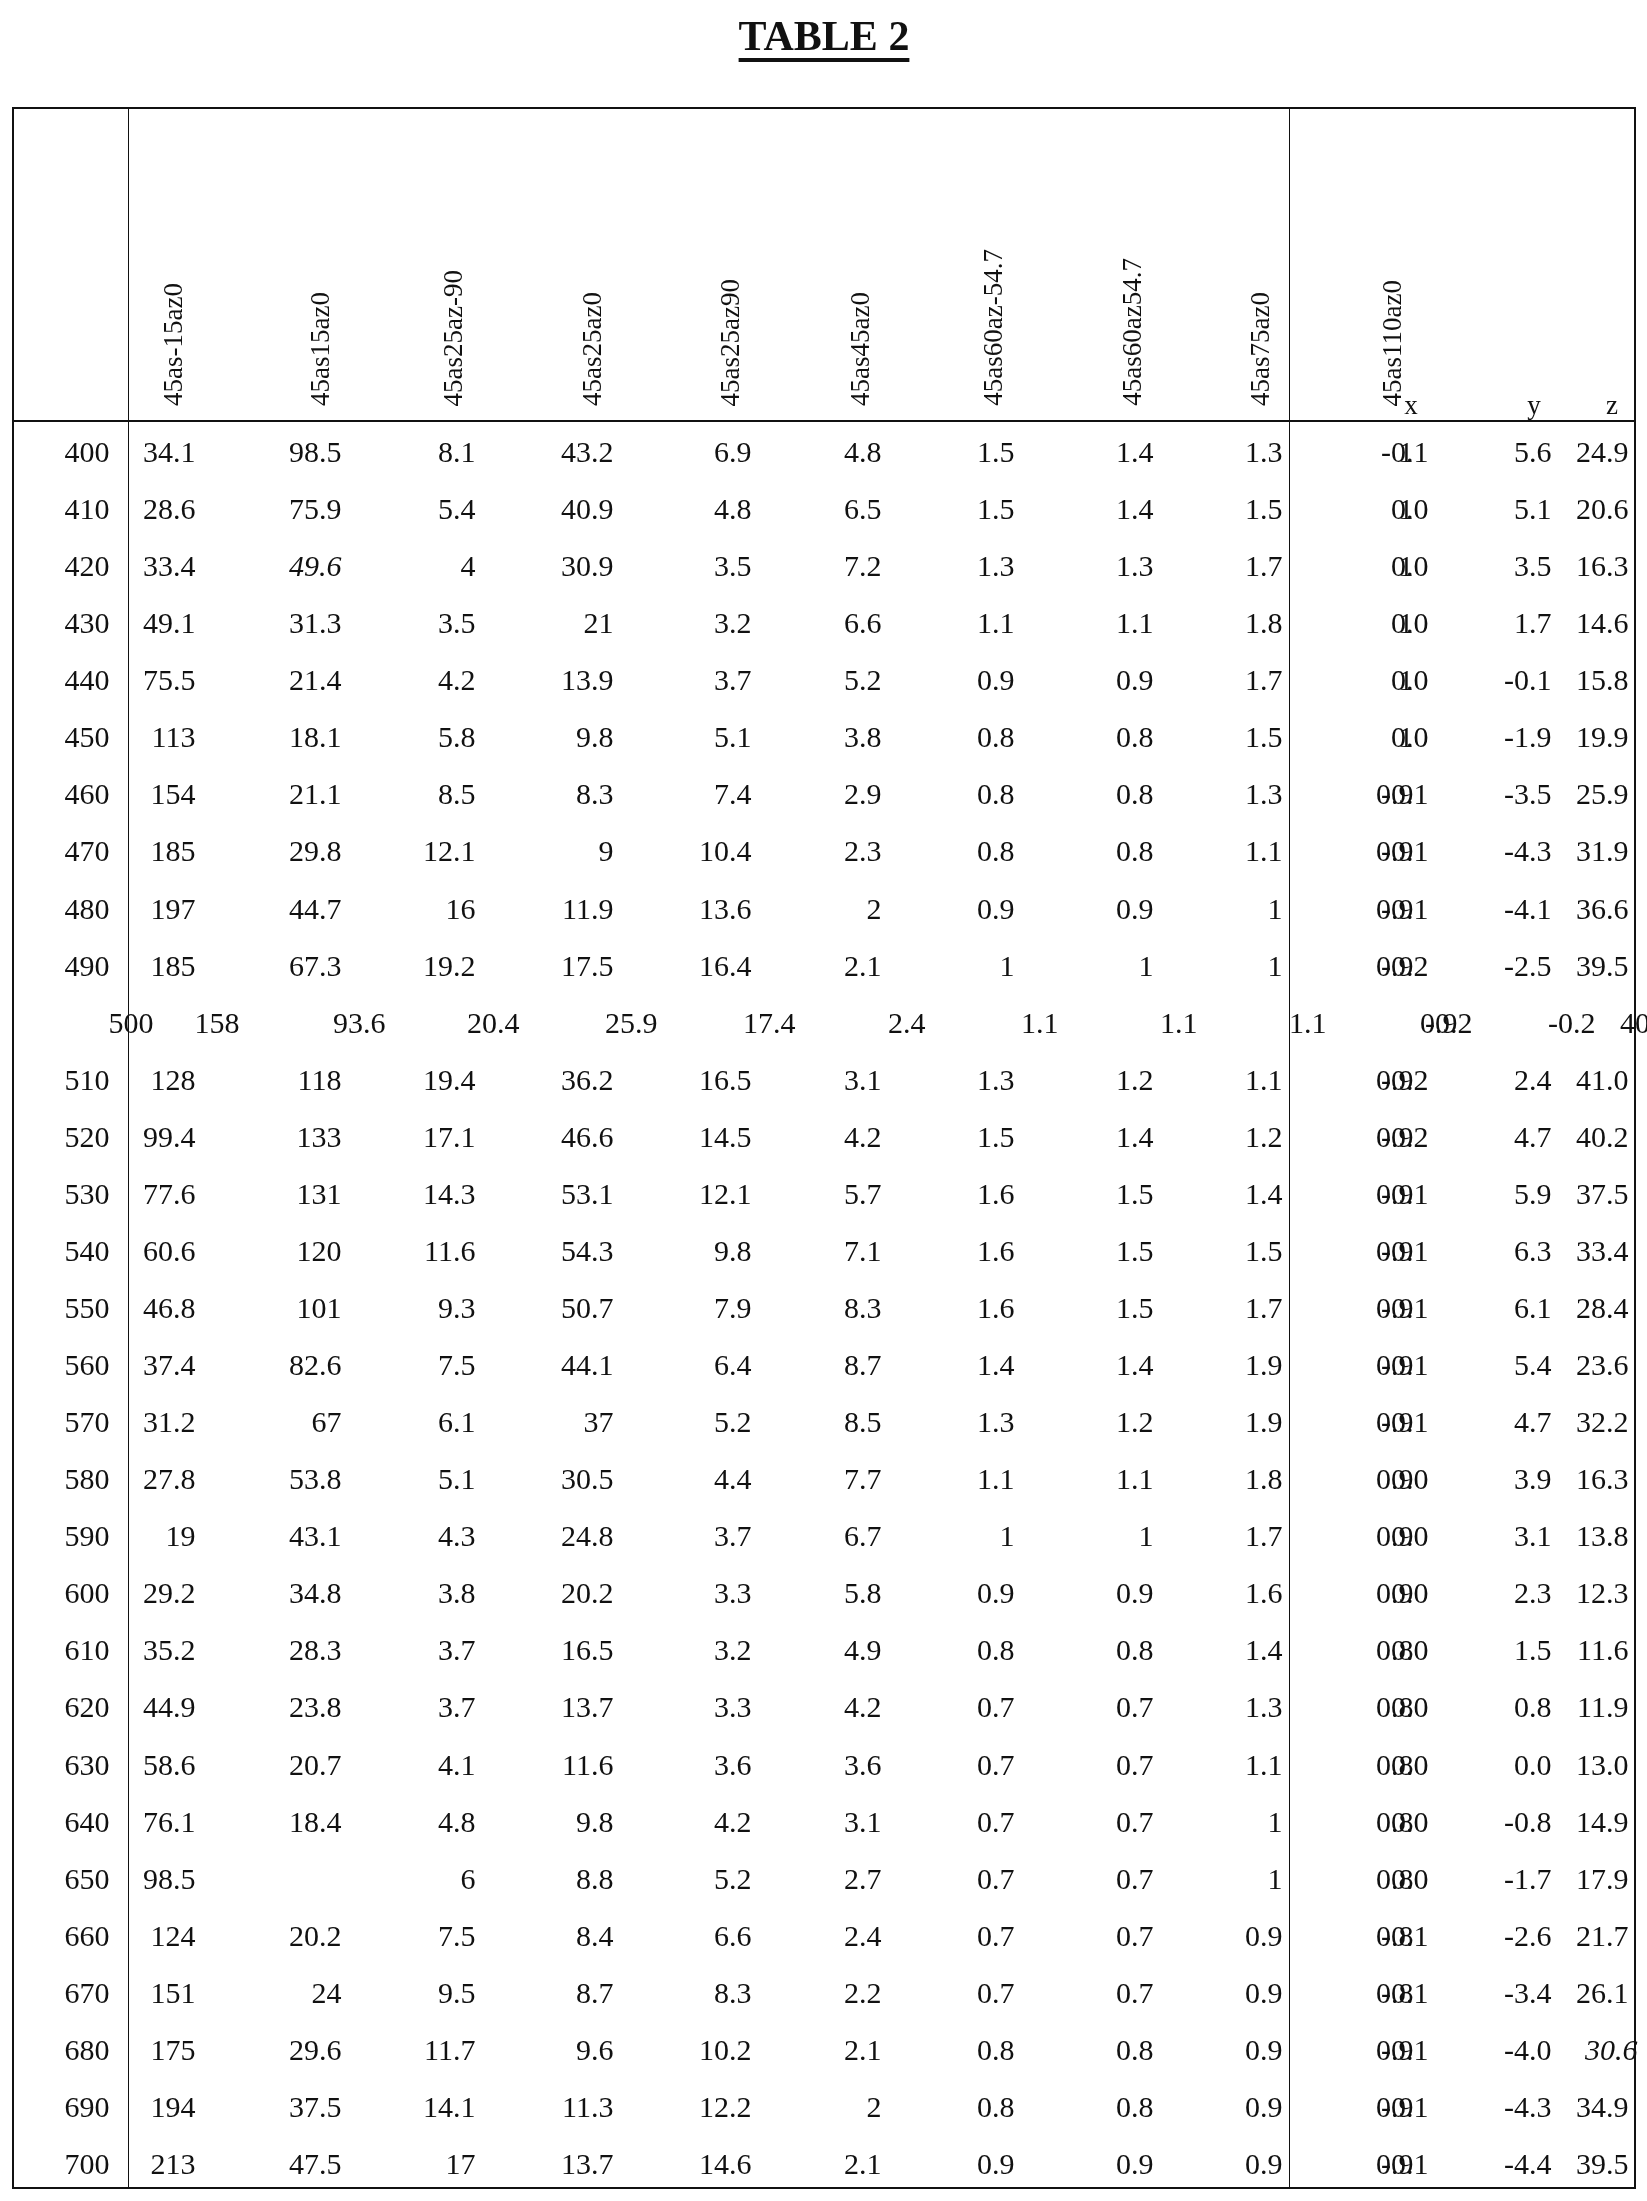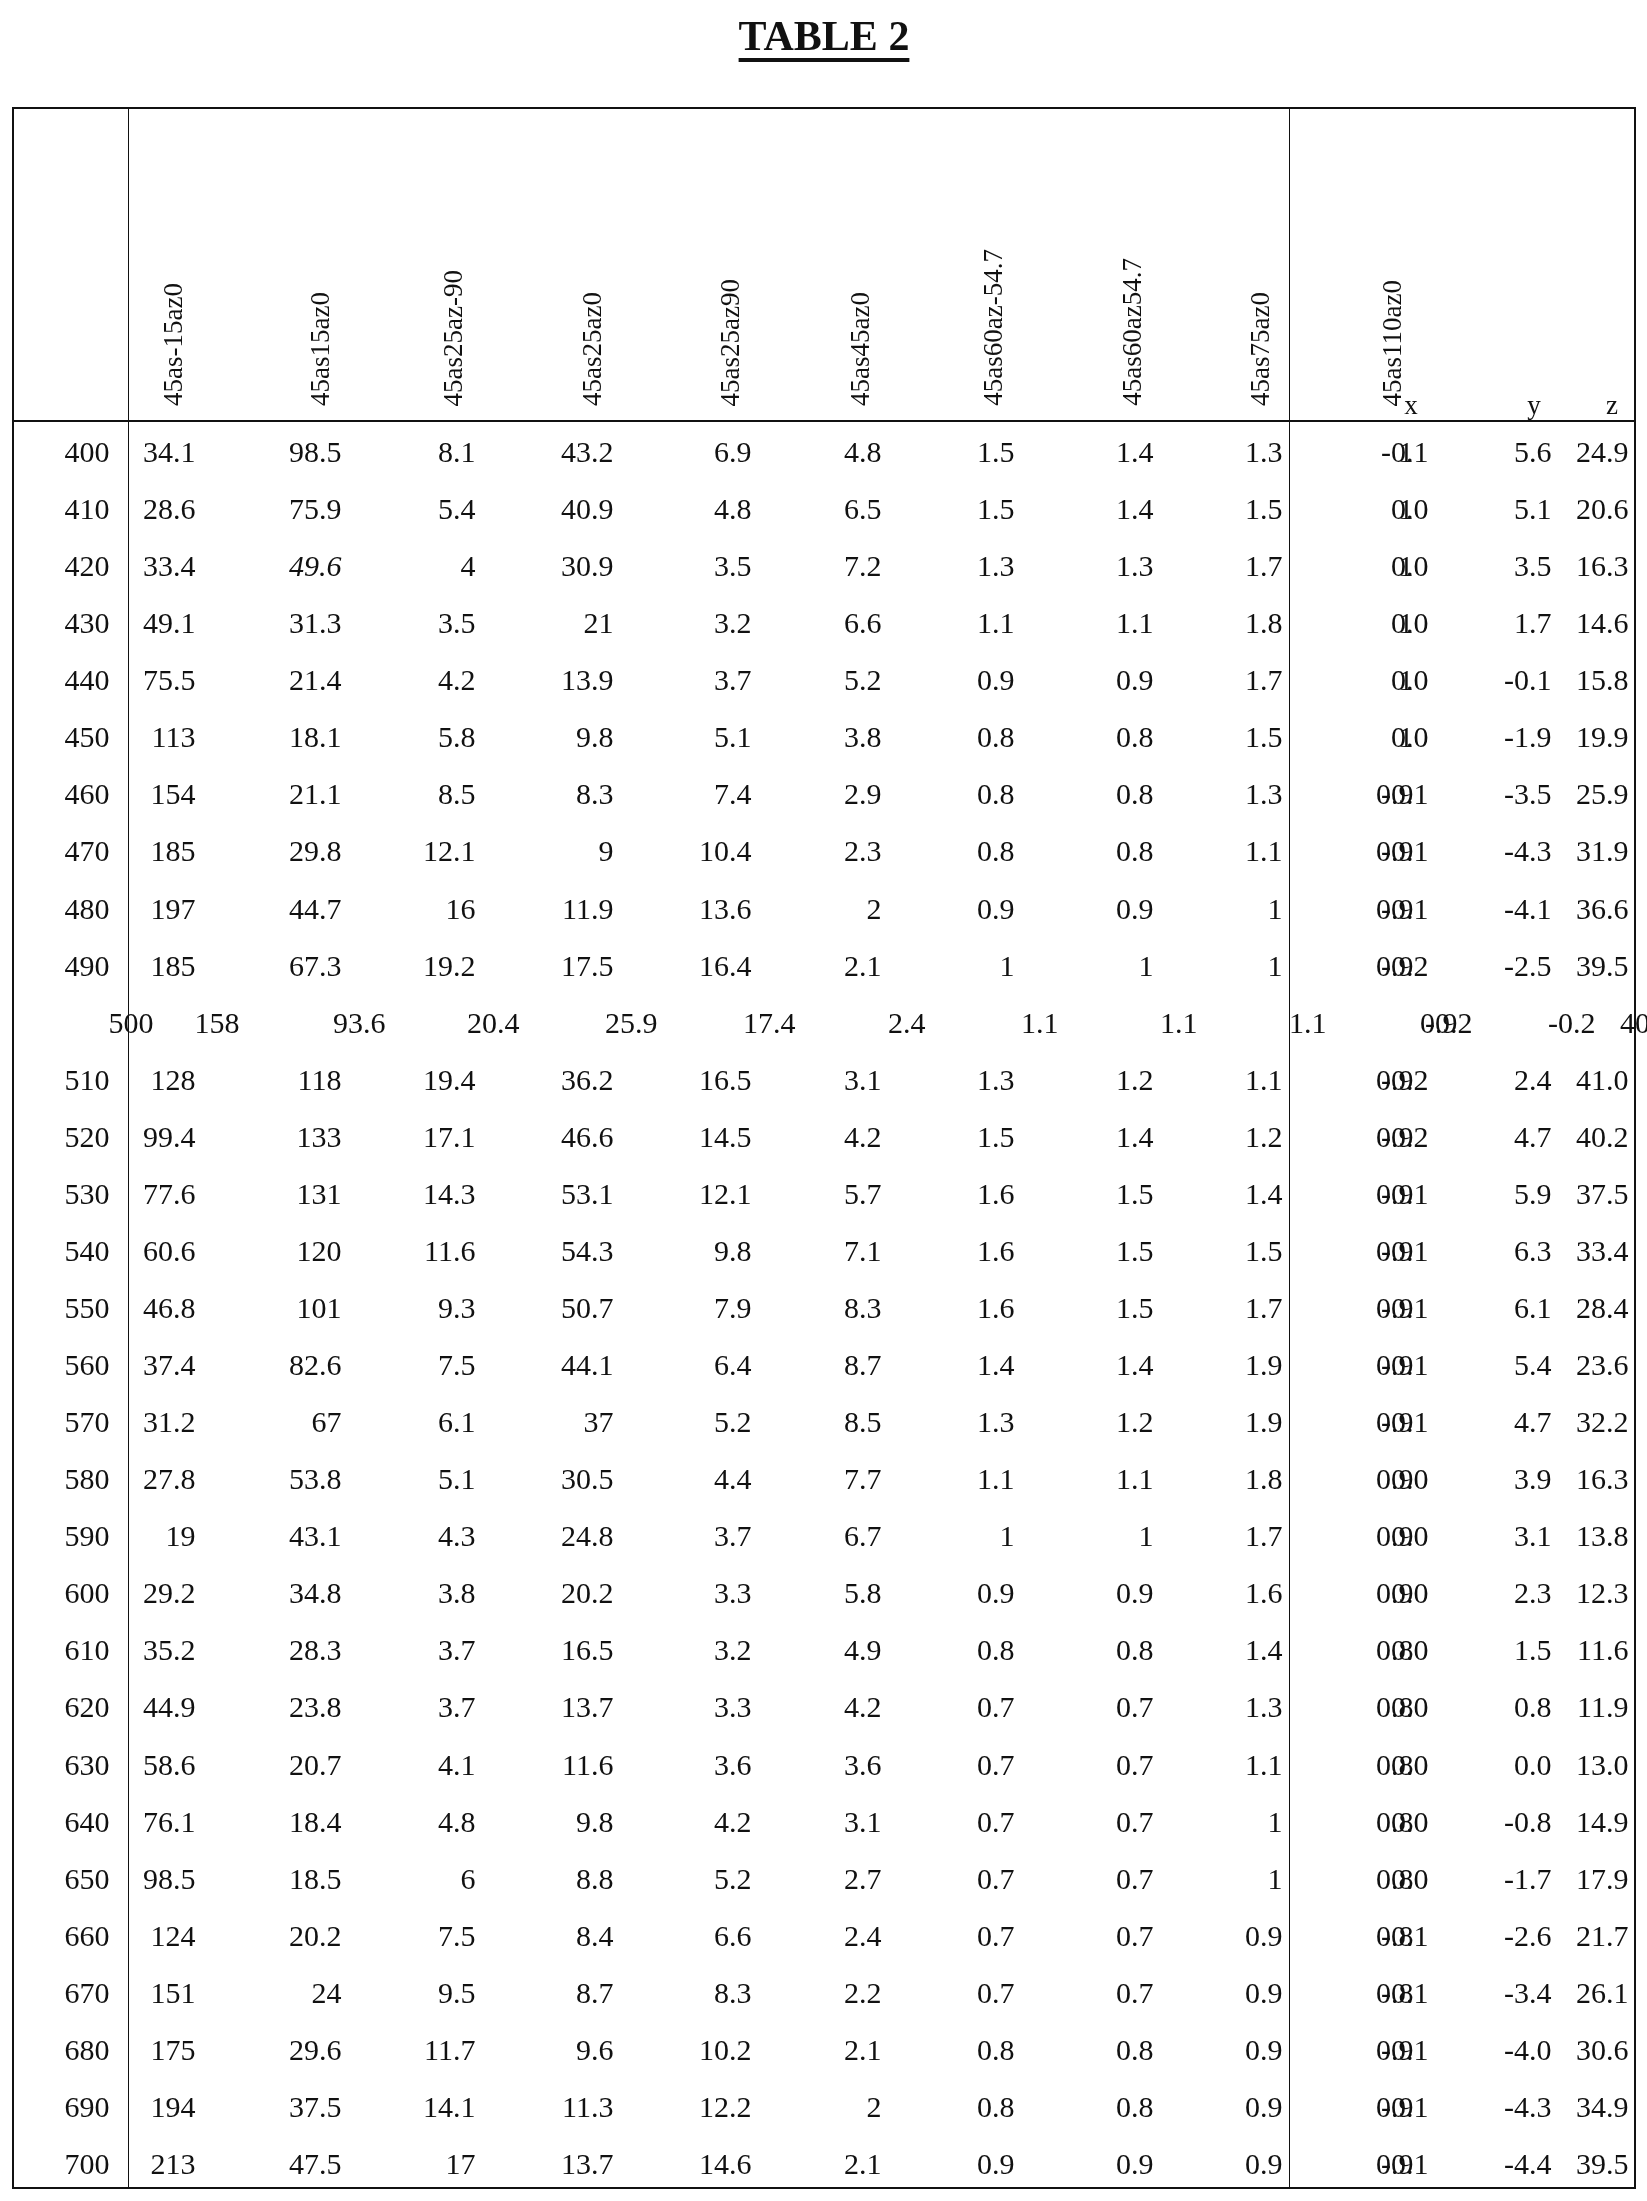--- a/index.html
+++ b/index.html
@@ -442,21 +442,20 @@
         <div class="cell" style="left: 0px; width: 1139px;">0.7</div>
         <div class="cell" style="left: 0px; width: 1268px;">1</div>
         <div class="cell" style="left: 0px; width: 1399px;">0.8</div>
         <div class="cell" style="left: 0px; width: 1414px;">0.0</div>
         <div class="cell" style="left: 0px; width: 1537px;">-0.8</div>
         <div class="cell" style="left: 0px; width: 1614px;">14.9</div>
       </div>
       <div class="row" style="top: 1427px;">
         <div class="cell" style="left: 0px; width: 95px;">650</div>
         <div class="cell" style="left: 0px; width: 181px;">98.5</div>
-        <div class="cell" style="left: 0px; width: 327px;">18.5</div>
         <div class="cell" style="left: 0px; width: 461px;">6</div>
         <div class="cell" style="left: 0px; width: 599px;">8.8</div>
         <div class="cell" style="left: 0px; width: 737px;">5.2</div>
         <div class="cell" style="left: 0px; width: 867px;">2.7</div>
         <div class="cell" style="left: 0px; width: 1000px;">0.7</div>
         <div class="cell" style="left: 0px; width: 1139px;">0.7</div>
         <div class="cell" style="left: 0px; width: 1268px;">1</div>
         <div class="cell" style="left: 0px; width: 1399px;">0.8</div>
         <div class="cell" style="left: 0px; width: 1414px;">0.0</div>
         <div class="cell" style="left: 0px; width: 1537px;">-1.7</div>
@@ -501,21 +500,21 @@
         <div class="cell" style="left: 0px; width: 461px;">11.7</div>
         <div class="cell" style="left: 0px; width: 599px;">9.6</div>
         <div class="cell" style="left: 0px; width: 737px;">10.2</div>
         <div class="cell" style="left: 0px; width: 867px;">2.1</div>
         <div class="cell" style="left: 0px; width: 1000px;">0.8</div>
         <div class="cell" style="left: 0px; width: 1139px;">0.8</div>
         <div class="cell" style="left: 0px; width: 1268px;">0.9</div>
         <div class="cell" style="left: 0px; width: 1399px;">0.9</div>
         <div class="cell" style="left: 0px; width: 1414px;">-0.1</div>
         <div class="cell" style="left: 0px; width: 1537px;">-4.0</div>
-        <div class="cell" style="left: 0px; width: 1614px;">30.6</div>
+        <div class="cell" style="left: 9px; width: 1614px; font-style: italic;">30.6</div>
       </div>
       <div class="row" style="top: 1655px;">
         <div class="cell" style="left: 0px; width: 95px;">690</div>
         <div class="cell" style="left: 0px; width: 181px;">194</div>
         <div class="cell" style="left: 0px; width: 327px;">37.5</div>
         <div class="cell" style="left: 0px; width: 461px;">14.1</div>
         <div class="cell" style="left: 0px; width: 599px;">11.3</div>
         <div class="cell" style="left: 0px; width: 737px;">12.2</div>
         <div class="cell" style="left: 0px; width: 867px;">2</div>
         <div class="cell" style="left: 0px; width: 1000px;">0.8</div>

